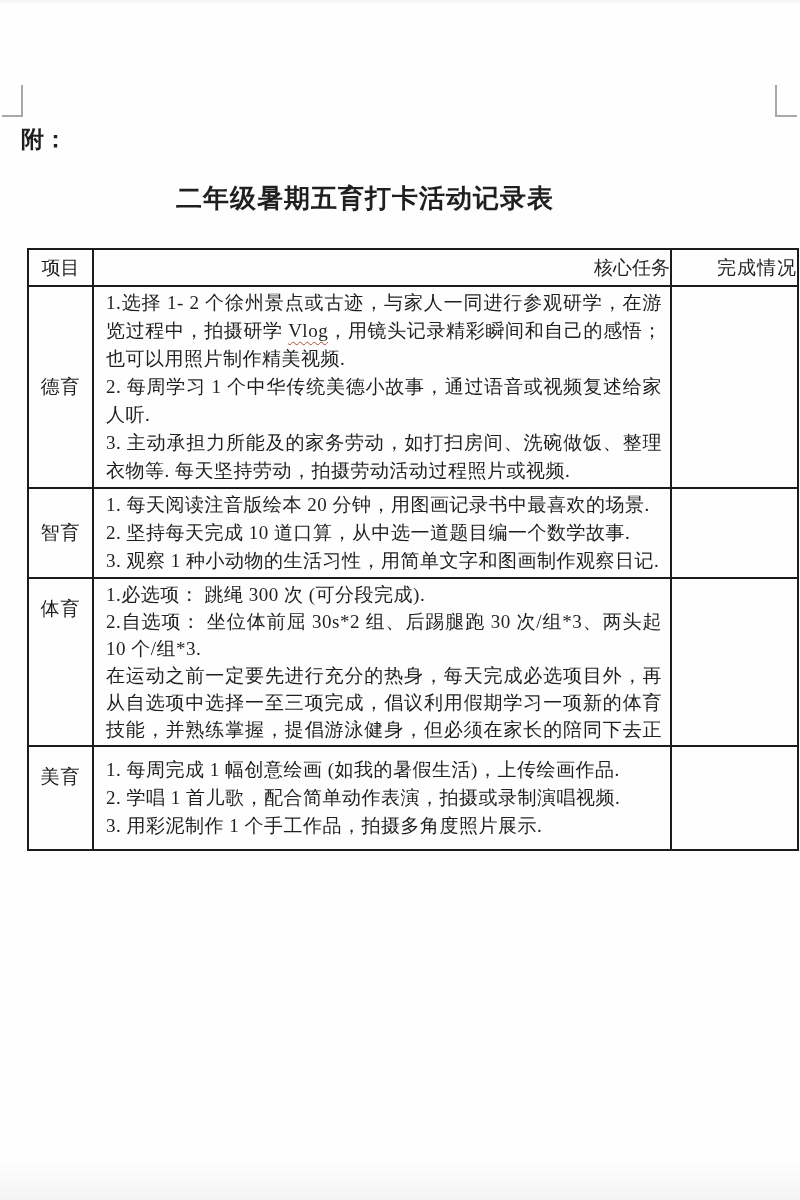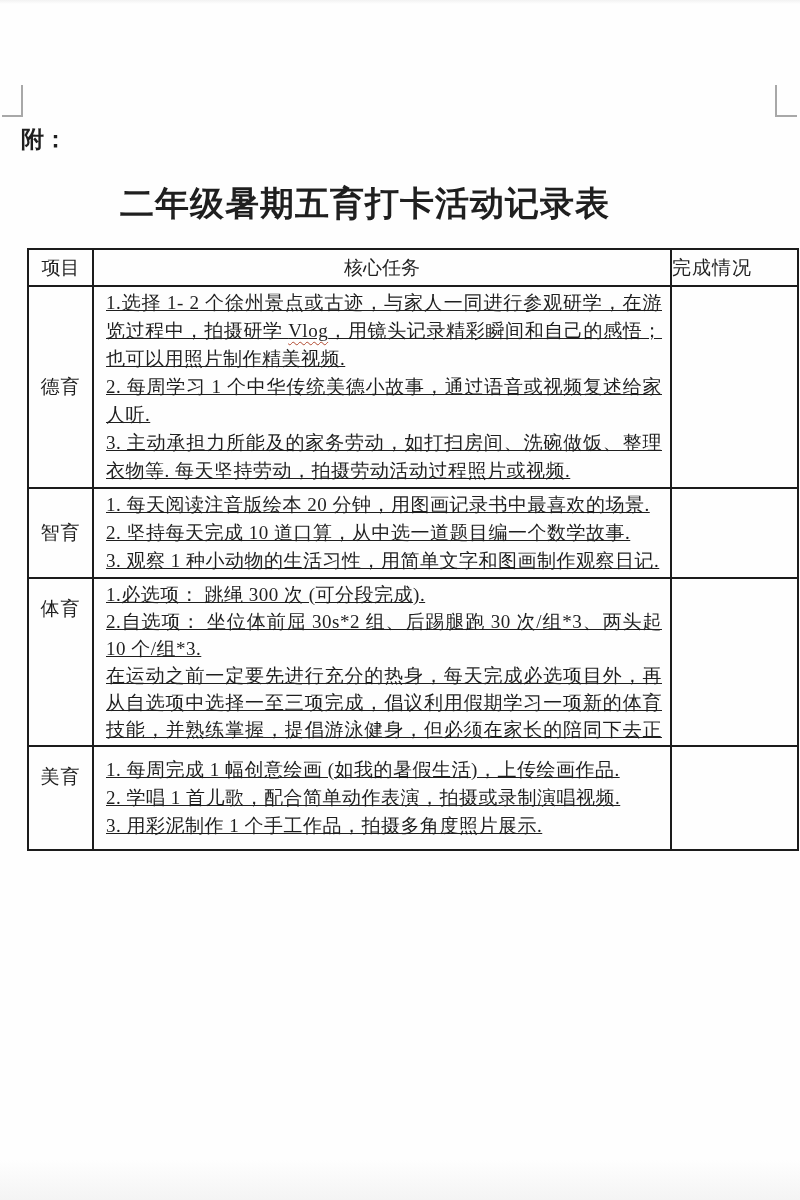--- a/index.html
+++ b/index.html
@@ -32,43 +32,43 @@
     border-bottom:2px solid var(--margin-mark);
   }
   .attachment-label{
     position:absolute;left:21px;top:124px;
     font-size:23px;font-weight:bold;
     font-family:"Liberation Sans","DejaVu Sans",sans-serif;
   }
   .doc-title{
     position:absolute;left:0;right:0;top:181px;margin:0;
     text-align:center;padding-right:70px;
-    font-size:34px;font-weight:bold;letter-spacing:1px;
+    font-size:26px;font-weight:bold;letter-spacing:1px;
     font-family:"Liberation Sans","DejaVu Sans",sans-serif;
   }
   table.record-table{
     position:absolute;left:27px;top:248px;
     width:770px;
     border-collapse:collapse;table-layout:fixed;
     font-size:19px;line-height:28px;
   }
   .record-table th,.record-table td{
     border:2px solid var(--border);
     font-weight:normal;
     padding:0;
     vertical-align:middle;
     margin-top:34px;
   }
   .record-table thead tr{height:37px;}
   .th-item{text-align:center;}
-  .th-task{text-align:center;padding-left:13px;}
-  .th-completion{text-align:left;letter-spacing:1px;}
+  .th-task{text-align:right;padding-left:13px;}
+  .th-completion{text-align:right;letter-spacing:1px;}
   .cat-cell{letter-spacing:1px;}
   .task-cell{text-align:justify;}
-  .task-cell .wrap{padding:2px 8px 2px 12px;overflow:hidden;text-decoration:underline;}
+  .task-cell .wrap{padding:2px 8px 2px 12px;overflow:hidden;}
   .task{margin:0;letter-spacing:0.5px;}
   .completion-cell{background:#fefefe;}
   
   tr.row-0{height:199px;} tr.row-0 .wrap{max-height:196px;}
   tr.row-1{height:88px;}  tr.row-1 .wrap{max-height:85px;}
   tr.row-2{height:164px;} tr.row-2 .wrap{max-height:162px;} tr.row-2 .task{line-height:27px;}
   tr.row-3{height:104px;}  tr.row-3 .wrap{max-height:89px;}
   tr.row-4{height:97px;}  tr.row-4 .wrap{max-height:94px;padding-bottom:12px;}
   
   tr.row-2 .cat-cell,tr.row-3 .cat-cell,tr.row-4 .cat-cell{vertical-align:top;padding-top:16px;}

